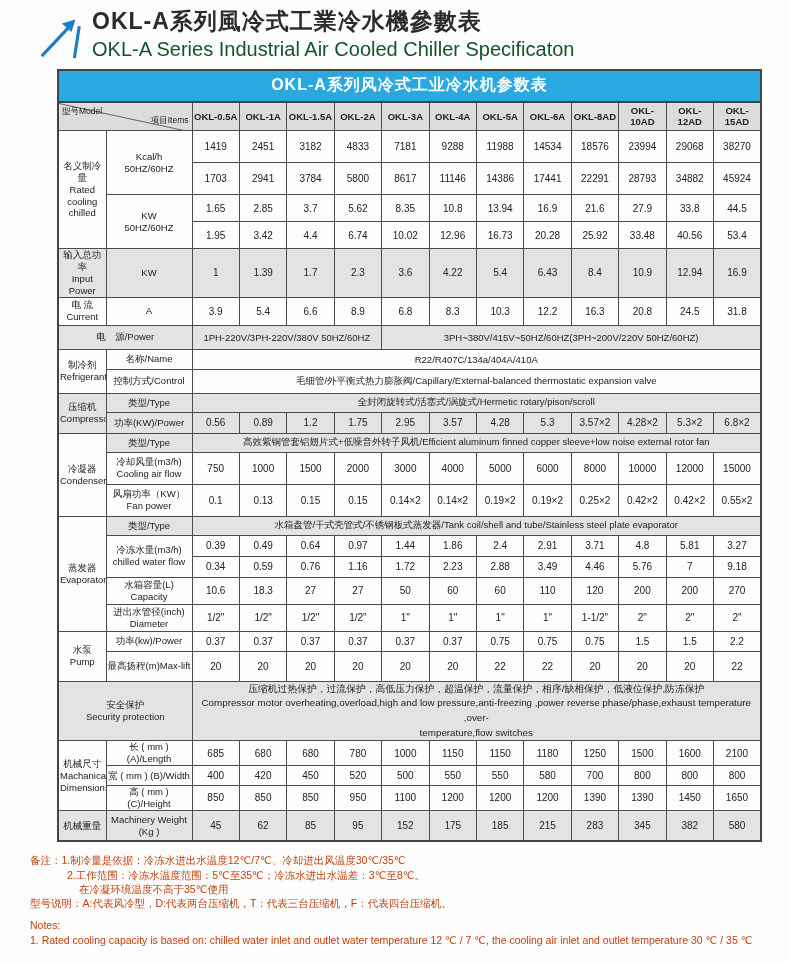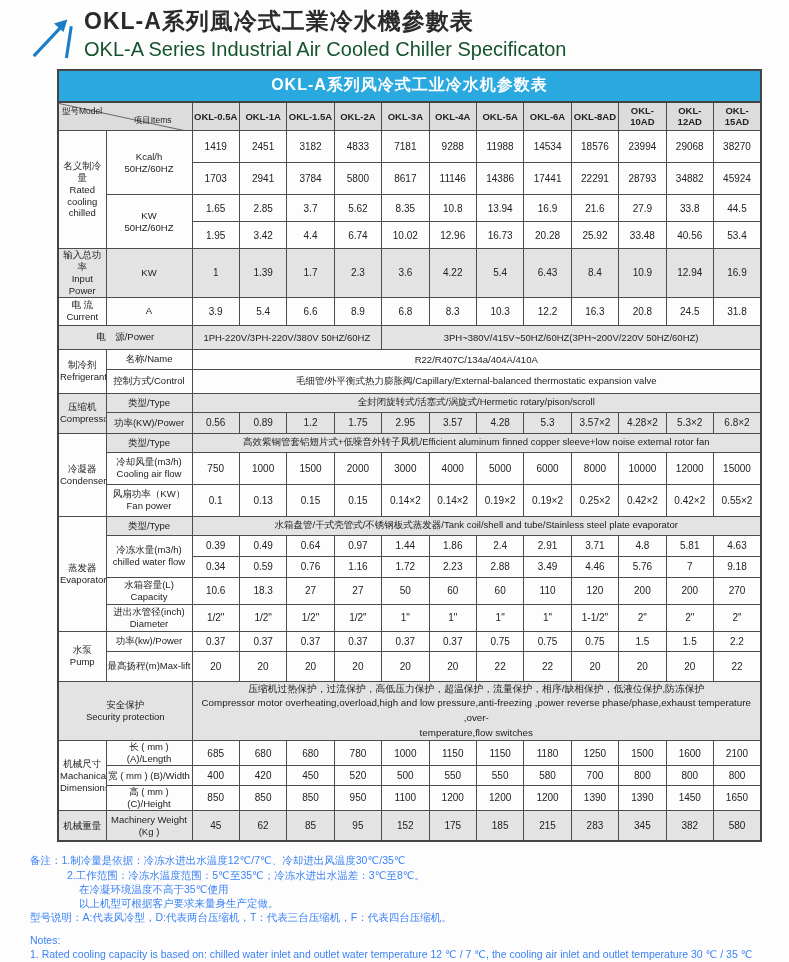--- a/index.html
+++ b/index.html
@@ -1,48 +1,48 @@
 <!DOCTYPE html>
 <html><head>
 <meta charset="utf-8">
 <style>
   * { box-sizing: border-box; margin: 0; padding: 0; }
   body { font-family: "Liberation Sans", "DejaVu Sans", sans-serif; background: #fdfdfd; }
   .page { width: 789px; height: 962px; background: #fdfdfd; overflow: hidden; position: relative; }
 
   
-  .hdr { display: flex; align-items: flex-start; padding: 8px 0 0 28px; }
+  .hdr { display: flex; align-items: flex-start; padding: 8px 0 0 28px; margin-left: 8px; }
   .logo { width: 48px; height: 50px; flex: 0 0 auto; margin-top: 2px; }
   .titles { margin-left: 8px; }
   .title-zh { font-size: 23px; font-weight: 600; color: #2b2b2b; letter-spacing: 1px; line-height: 1.2; }
   .title-en { font-size: 20px; font-weight: 500; color: #14532d; margin-top: 2px; }
 
   
   .caption { width: 705px; margin: 8px 0 0 57px; background: #29a9e0; color: #fff;
              font-size: 16px; font-weight: 700; text-align: center; padding: 4px 0 5px 0;
              border: 2px solid #444; border-bottom: none; letter-spacing: 1px; }
   table.spec { width: 705px; margin-left: 57px; border-collapse: collapse; table-layout: fixed;
                border: 2px solid #444; color: #222; }
   table.spec th, table.spec td { border: 1px solid #4c4c4c; text-align: center; vertical-align: middle;
                white-space: pre-line; overflow: hidden; padding: 0 1px; }
   thead th { background: #dcdcdc; font-size: 9.5px; font-weight: 700; height: 29px; }
   th.corner { position: relative; font-weight: 400; }
   .diag { position: absolute; left: 0; top: 0; width: 138px; border-top: 1px solid #666;
           transform: rotate(12.2deg); transform-origin: 0 0; display: block; }
   .corner-model { position: absolute; left: 3px; top: 3px; font-size: 8.5px; }
-  .corner-items { position: absolute; right: 20px; bottom: 3px; font-size: 8.5px; }
+  .corner-items { position: absolute; right: 3px; bottom: 3px; font-size: 8.5px; }
   td.data { font-size: 10px; }
   td.lbl, td.lbl0 { font-size: 9.5px; line-height: 1.25; padding: 1px; }
   td.span { font-size: 9.5px; }
   td.sec { font-size: 9.8px; text-align: left; padding: 3px 8px; line-height: 1.5; }
   tr.shade > td, td.shade { background: #e3e3e3; }
   tr.sect > td { border-top: 1.5px solid #454545; }
 
   
-  .notes { margin: 11px 0 0 30px; color: #3b82f6; }
+  .notes { margin: 11px 0 0 30px; color: #c2410c; }
   .notes-en { margin-top: 8px; }
   .note { font-size: 10.5px; line-height: 1.36; white-space: nowrap; }
   .ind0 { margin-left: 0; }
   .ind1 { margin-left: 37px; }
   .ind2 { margin-left: 49px; }
 </style>
 </head>
 <body>
 
 <div class="page">
@@ -281,21 +281,21 @@
           <td class="data">0.49</td>
           <td class="data">0.64</td>
           <td class="data">0.97</td>
           <td class="data">1.44</td>
           <td class="data">1.86</td>
           <td class="data">2.4</td>
           <td class="data">2.91</td>
           <td class="data">3.71</td>
           <td class="data">4.8</td>
           <td class="data">5.81</td>
-          <td class="data">4.63</td>
+          <td class="data">3.27</td>
         </tr>
         <tr style="height: 21px;">
           <td class="data">0.34</td>
           <td class="data">0.59</td>
           <td class="data">0.76</td>
           <td class="data">1.16</td>
           <td class="data">1.72</td>
           <td class="data">2.23</td>
           <td class="data">2.88</td>
           <td class="data">3.49</td>
@@ -440,21 +440,20 @@
           <td class="data">382</td>
           <td class="data">580</td>
         </tr>
       </tbody>
   </table>
 
   <div class="notes">
       <div class="note ind0">备注：1.制冷量是依据：冷冻水进出水温度12℃/7℃、冷却进出风温度30℃/35℃</div>
       <div class="note ind1">2.工作范围：冷冻水温度范围：5℃至35℃；冷冻水进出水温差：3℃至8℃。</div>
       <div class="note ind2">在冷凝环境温度不高于35℃使用</div>
-      <div class="note ind2">以上机型可根据客户要求来量身生产定做。</div>
       <div class="note ind0">型号说明：A:代表风冷型，D:代表两台压缩机，T：代表三台压缩机，F：代表四台压缩机。</div>
     </div>
   <div class="notes notes-en">
       <div class="note ind0">Notes:</div>
       <div class="note ind0">1. Rated cooling capacity is based on: chilled water inlet and outlet water temperature 12 ℃ / 7 ℃, the cooling air inlet and outlet temperature 30 ℃ / 35 ℃</div>
     </div>
 
 </div>
 
 </body></html>

